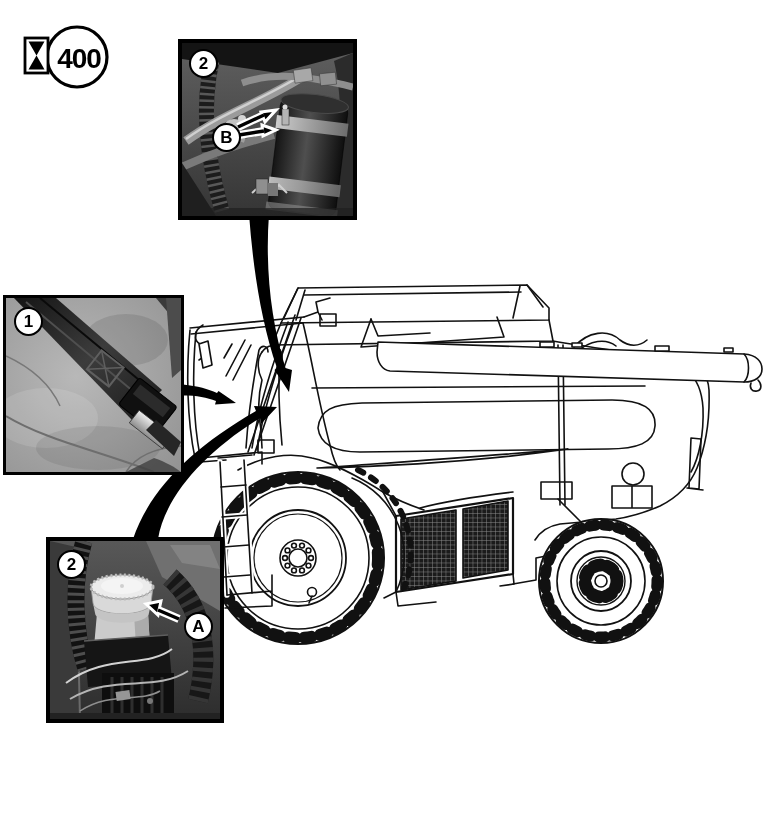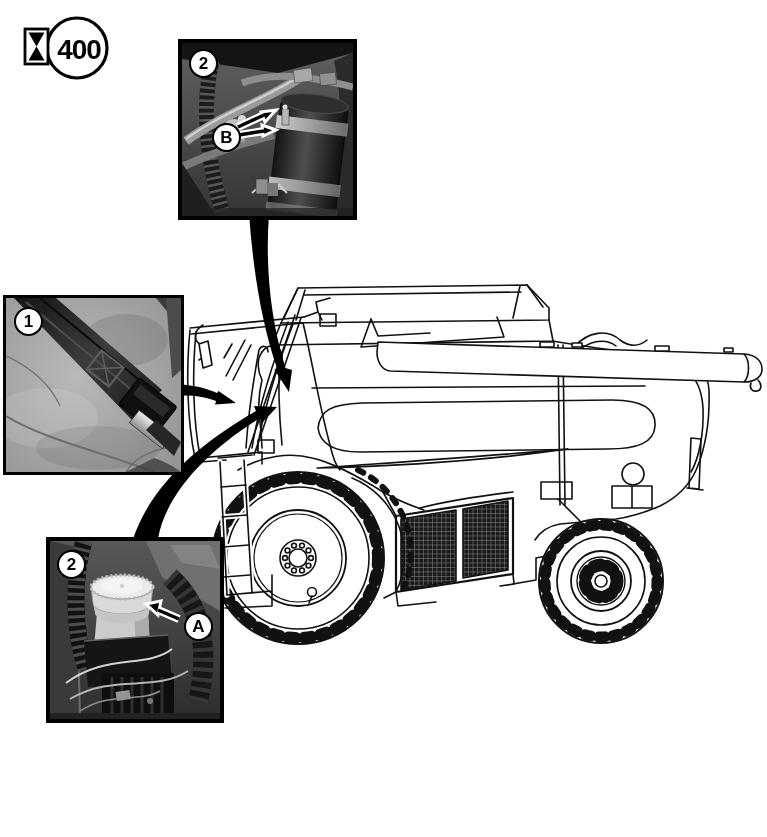--- a/index.html
+++ b/index.html
@@ -11,21 +11,21 @@
   .inset svg{display:block;width:100%;height:100%;}
   .inset-top{left:178px;top:39px;width:179px;height:181px;border:4px solid #000;}
   .inset-left{left:3px;top:295px;width:181px;height:180px;border:3px solid #000;}
   .inset-bottom{left:46px;top:537px;width:178px;height:186px;border:4px solid #000;}
   
   .badge{position:absolute;width:29px;height:29px;border-radius:50%;
          background:#fff;border:2.5px solid #000;box-sizing:border-box;
          display:flex;align-items:center;justify-content:center;
          font-size:17px;font-weight:bold;color:#000;line-height:1;}
   
-  .interval{position:absolute;left:22px;top:12px;width:94px;height:72px;}
+  .interval{position:absolute;left:22px;top:21px;width:94px;height:72px;}
   .interval text{font-family:"Liberation Sans", sans-serif;font-weight:bold;
                  font-size:28px;letter-spacing:-1px;}
 </style>
 </head>
 <body>
 
 <div class="stage">
 
   <svg class="layer" width="767" height="837" viewBox="0 0 767 837">
     <defs>

